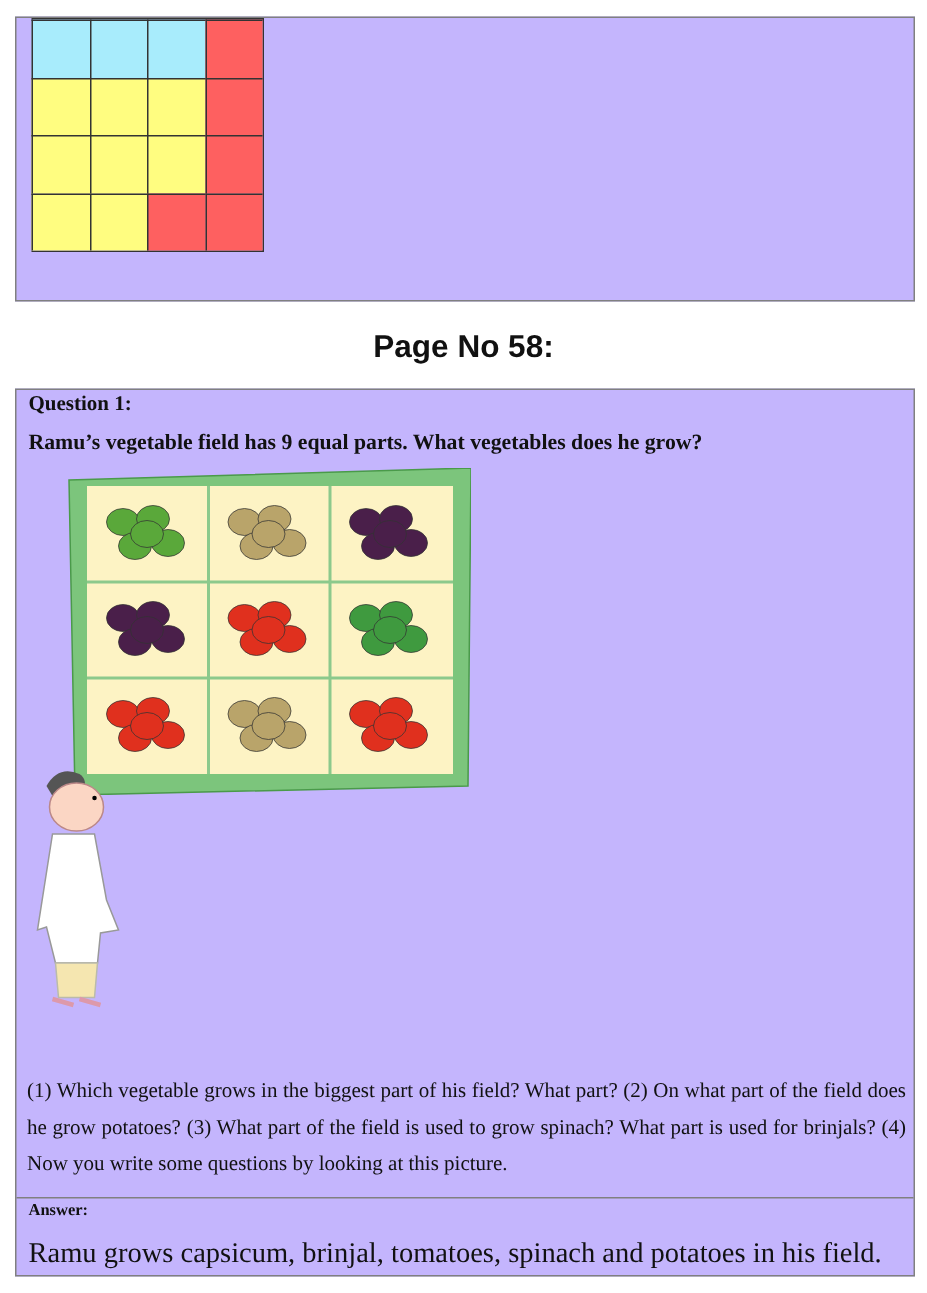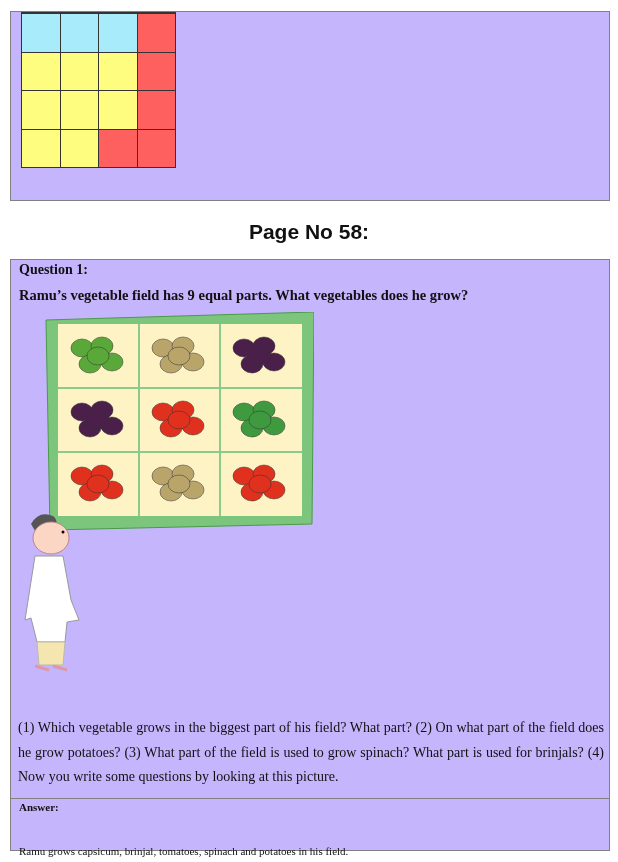--- a/index.html
+++ b/index.html
@@ -9,21 +9,21 @@
   .grid{position:absolute;left:10px;top:0;display:grid;grid-template-columns:repeat(4,38.5px);grid-template-rows:repeat(4,38.5px);border-right:1px solid #333;border-bottom:1px solid #333;border-top:1px solid #333;}
   .cell{box-sizing:border-box;border-left:1px solid #333;border-top:1px solid #333;}
   .page-title{position:absolute;left:0;width:618px;top:220px;text-align:center;font-family:"Liberation Sans",sans-serif;font-weight:bold;font-size:21px;}
   #box-q{left:10px;top:259px;width:600px;height:592px;}
   .q-label{position:absolute;left:8px;top:2px;font-weight:bold;font-size:14px;}
   .q-text{position:absolute;left:8px;top:27px;font-weight:bold;font-size:14.5px;text-align:center;}
   .field{position:absolute;left:33px;top:52px;width:270px;height:218px;}
   .q-body{position:absolute;left:7px;top:432px;width:586px;font-size:14px;line-height:24.5px;text-align:justify;margin-top:24px;}
   .divider{position:absolute;left:0;right:0;top:538px;border-top:1px solid #808080;}
   .a-label{position:absolute;left:8px;top:541px;font-weight:bold;font-size:11px;}
-  .a-text{position:absolute;left:8px;top:565px;font-size:11px;margin-top:20px;}
+  .a-text{position:absolute;left:8px;top:565px;font-size:19px;}
 </style>
 </head>
 <body>
 
 <div class="box" id="box-top">
   <div class="grid" id="grid">
       <div class="cell" style="background: rgb(168, 236, 252);"></div>
       <div class="cell" style="background: rgb(168, 236, 252);"></div>
       <div class="cell" style="background: rgb(168, 236, 252);"></div>
       <div class="cell" style="background: rgb(254, 96, 96);"></div>

